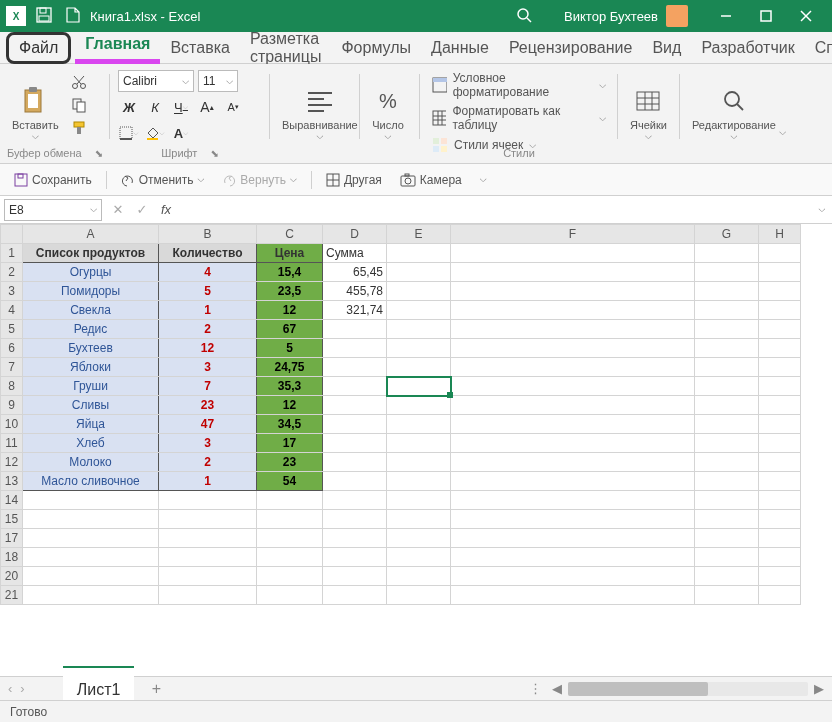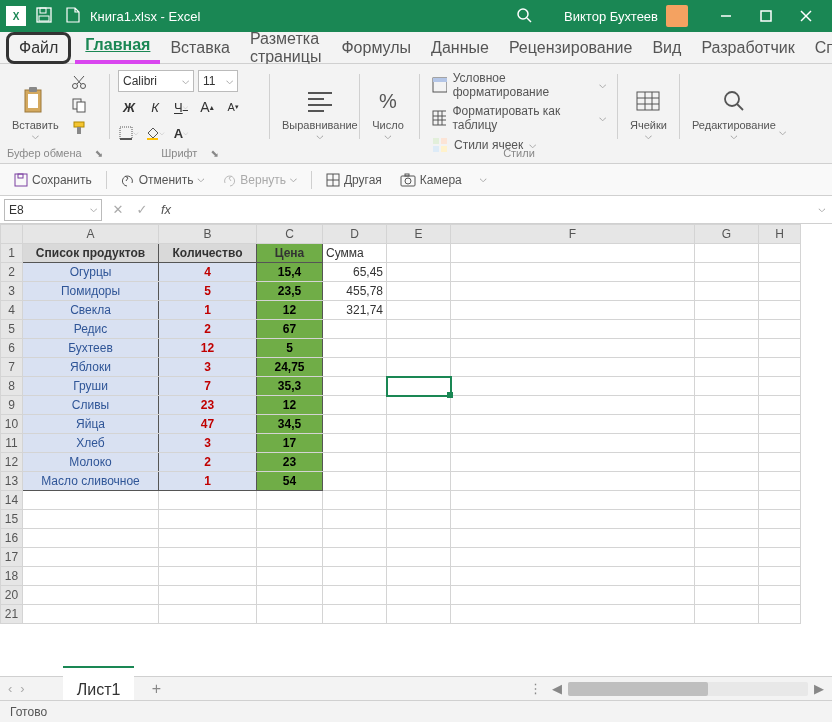--- a/index.html
+++ b/index.html
@@ -15,21 +15,21 @@
 .title-bar .search-icon { width: 18px; height: 18px; margin-right: 30px; cursor: pointer; }
 .title-bar .user-name { font-size: 13px; margin-right: 8px; }
 .title-bar .avatar { width: 22px; height: 22px; background: #f4a261; border-radius: 2px; margin-right: 18px; }
 .title-bar .win-btn { width: 40px; height: 32px; display: flex; align-items: center; justify-content: center; cursor: pointer; }
 .title-bar .win-btn svg { stroke: #fff; }
 
 
 .ribbon-tabs { background: #f3f3f3; height: 32px; display: flex; align-items: center; border-bottom: 1px solid #d0d0d0; padding: 0 6px; }
 .ribbon-tabs .tab { padding: 6px 10px; cursor: pointer; color: #555; font-size: 16px; }
 .ribbon-tabs .tab.file { padding: 4px 10px; border: 3px solid #333; border-radius: 8px; margin-right: 4px; color: #333; font-weight: 400; }
-.ribbon-tabs .tab.active { color: #1a8754; font-weight: 600; border-bottom: 6px solid #d946ef; text-decoration: underline; }
+.ribbon-tabs .tab.active { color: #1a8754; font-weight: 600; border-bottom: 8px solid #d946ef; }
 .ribbon-tabs .share-btn { margin-left: auto; color: #b8d4c4; display: flex; align-items: center; gap: 4px; cursor: pointer; }
 
 
 .ribbon { background: #f3f3f3; height: 100px; display: flex; border-bottom: 1px solid #d0d0d0; }
 .ribbon-group { display: flex; flex-direction: column; padding: 4px 8px; position: relative; }
 .ribbon-group::after { content: ''; position: absolute; right: 0; top: 10px; bottom: 24px; width: 1px; background: #d0d0d0; }
 .ribbon-group:last-child::after { display: none; }
 .ribbon-group .group-label { font-size: 11px; color: #888; text-align: center; position: absolute; bottom: 4px; left: 0; right: 0; display: flex; justify-content: center; align-items: center; gap: 13px; }
 .ribbon-group .group-body { display: flex; gap: 6px; flex: 1; }
 .big-btn { display: flex; flex-direction: column; align-items: center; justify-content: center; padding: 2px 4px; cursor: pointer; font-size: 11px; color: #555; }
@@ -616,31 +616,20 @@
             <td></td>
             <td></td>
             <td></td>
             <td></td>
             <td></td>
             <td></td>
             <td></td>
             <td></td>
           </tr>
           <tr>
-            <th class="rowhdr">16</th>
-            <td></td>
-            <td></td>
-            <td></td>
-            <td></td>
-            <td></td>
-            <td></td>
-            <td></td>
-            <td></td>
-          </tr>
-          <tr>
             <th class="rowhdr">17</th>
             <td></td>
             <td></td>
             <td></td>
             <td></td>
             <td></td>
             <td></td>
             <td></td>
             <td></td>
           </tr>

